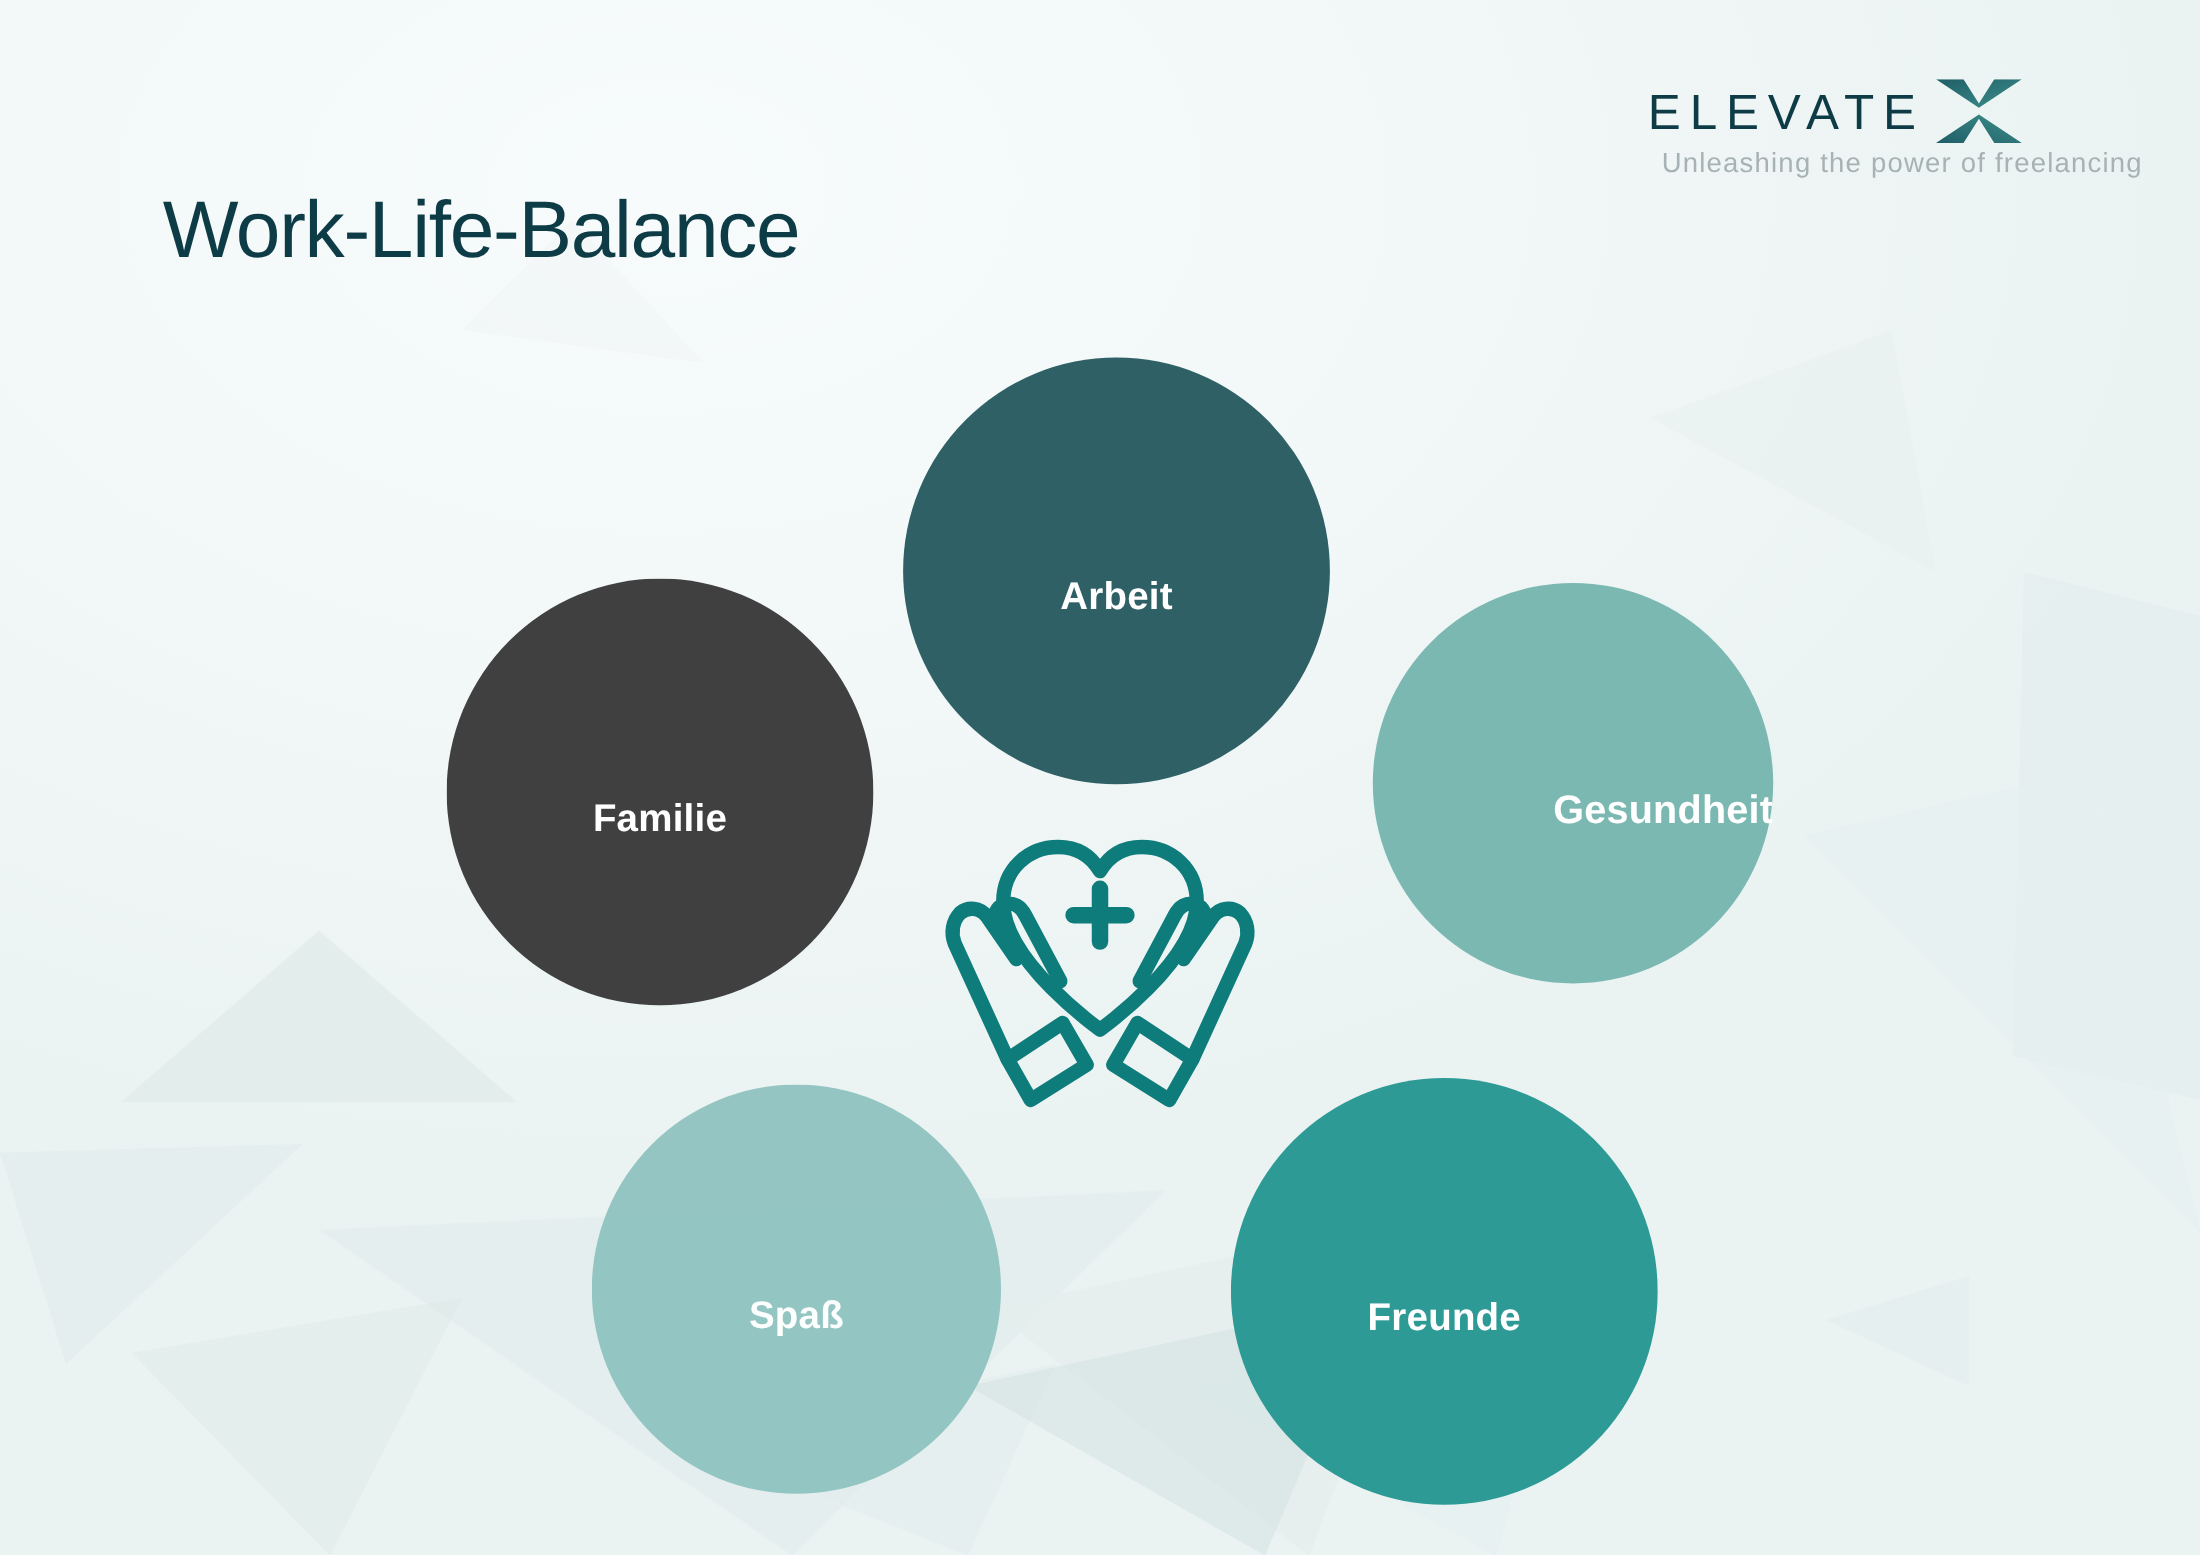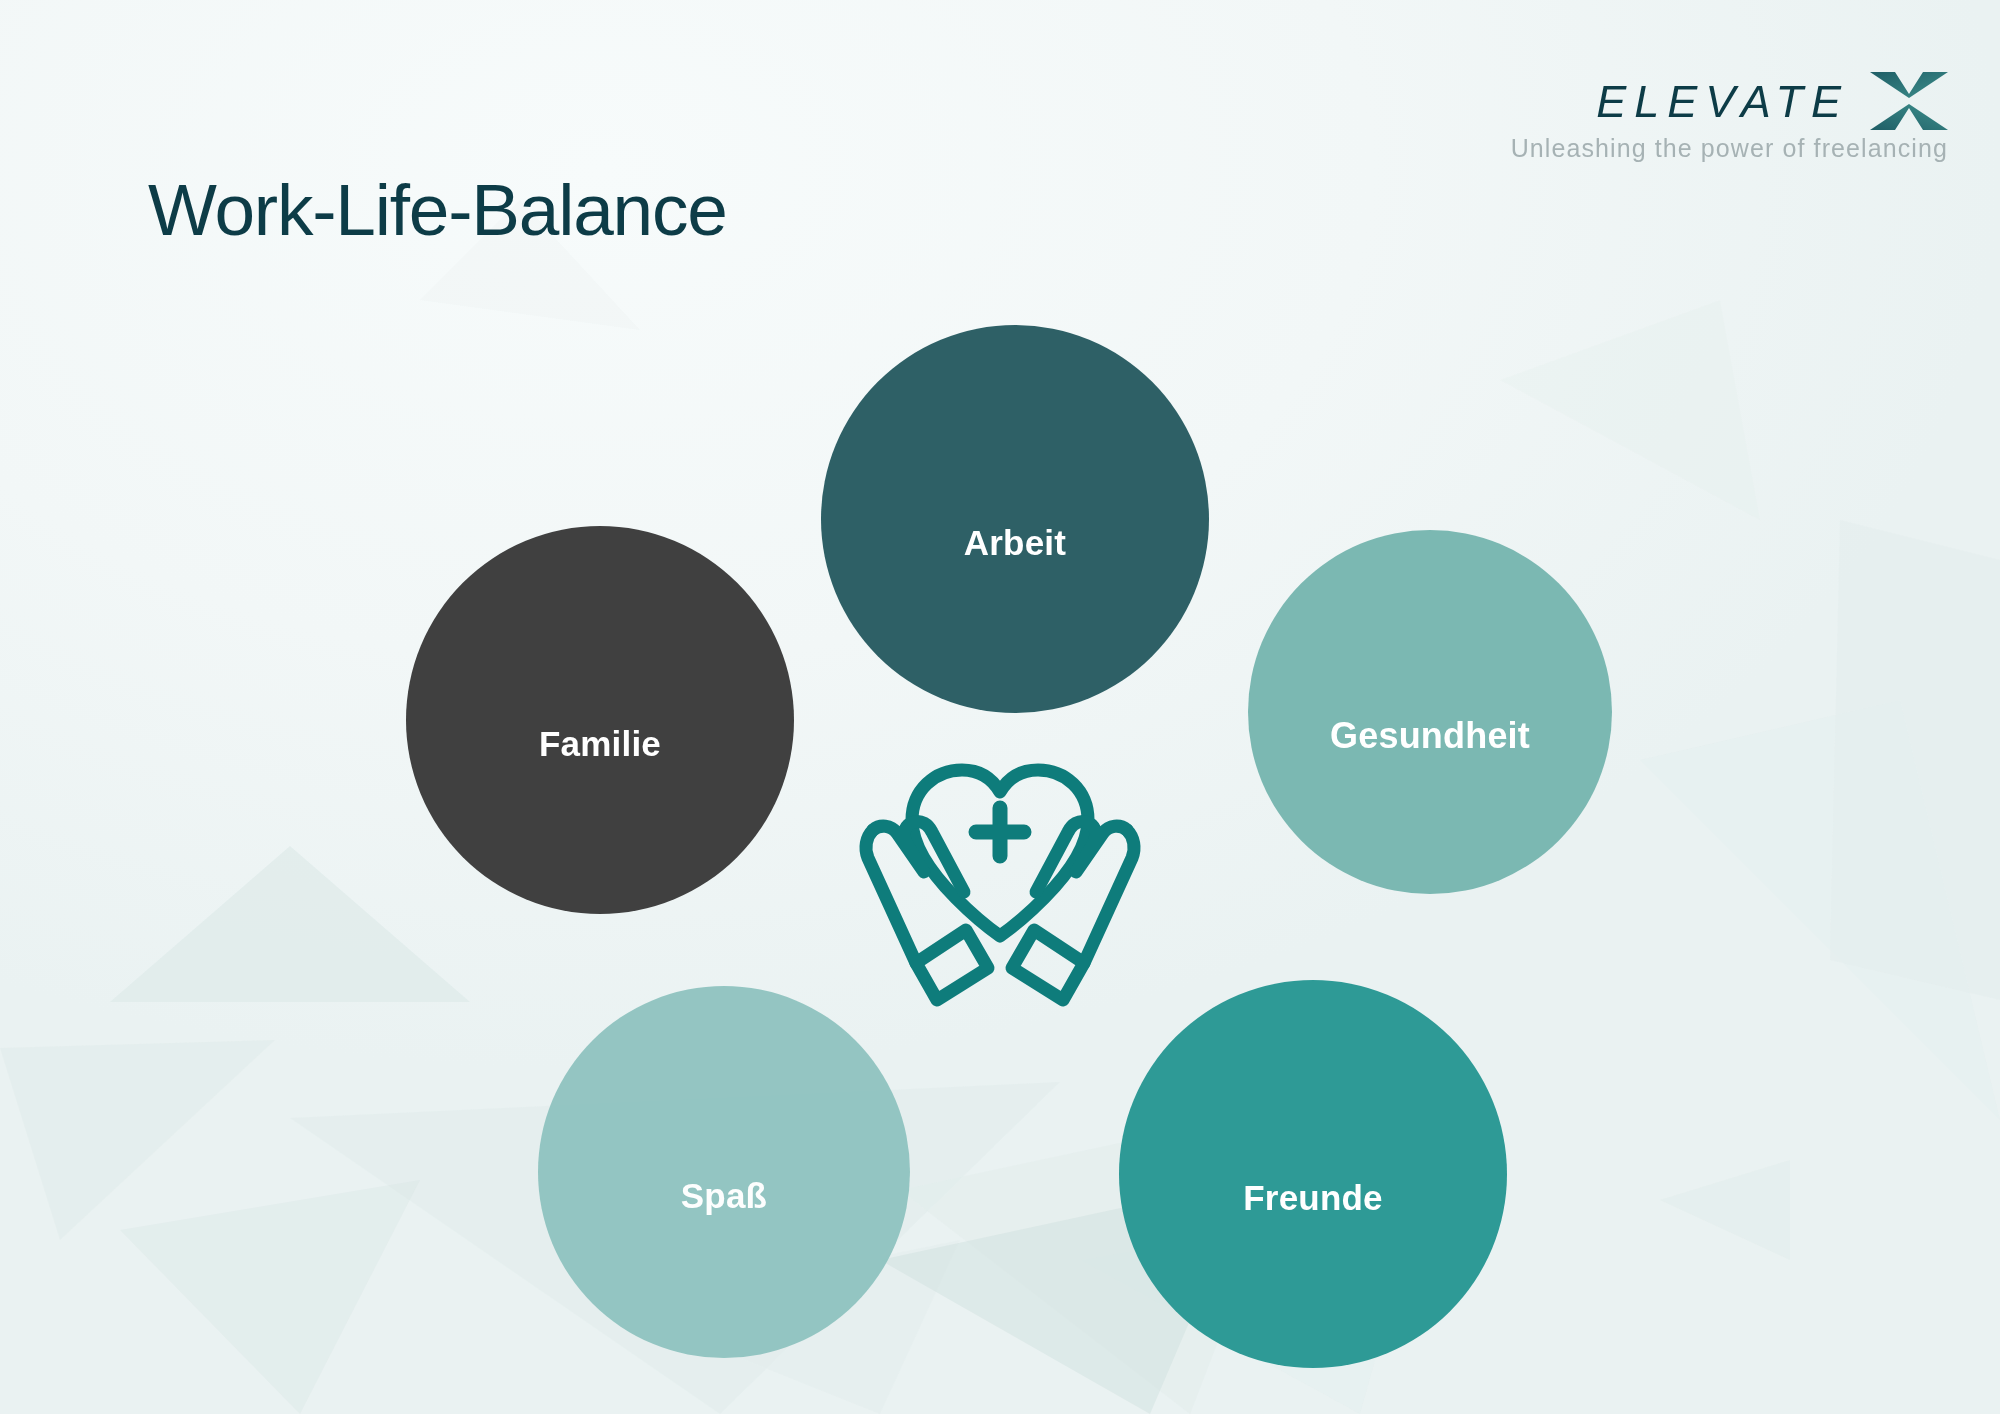--- a/index.html
+++ b/index.html
@@ -50,24 +50,23 @@
     position: absolute;
     right: 52px;
     top: 72px;
     z-index: 6;
     text-align: right;
     width: 560px;
   }
   #brand-wordmark-row {
     display: flex;
     align-items: center;
-    justify-content: flex-end;
-    gap: 21px;
+    justify-content: center;
+    gap: 10px;
     height: 58px;
-    font-style: italic;
   }
   #brand-wordmark {
     font-size: 45px;
     font-weight: 400;
     letter-spacing: 8px;
     color: #0d3c47;
     line-height: 1;
     font-family: "Liberation Sans", sans-serif;
   }
   #brand-x {
@@ -162,21 +161,21 @@
     <div id="brand-tagline" style="color: rgb(166, 178, 180);">Unleashing the power of freelancing</div>
   </div>
 
   <div id="nodes-layer">
       <div class="node-circle" style="left: 821px; top: 325px; width: 388px; height: 388px; background: rgb(46, 96, 102); opacity: 1;">
         <span class="node-label">Arbeit</span>
       </div>
       <div class="node-circle" style="left: 406px; top: 526px; width: 388px; height: 388px; background: #404040; opacity: 1;">
         <span class="node-label">Familie</span>
       </div>
-      <div class="node-circle" style="left: 1248px; top: 530px; width: 364px; height: 364px; background: rgb(123, 184, 178); opacity: 1;">
+      <div class="node-circle" style="left: 1248px; top: 530px; width: 364px; height: 364px; background: rgb(123, 184, 178); opacity: 1; justify-content: flex-end;">
         <span class="node-label big">Gesundheit</span>
       </div>
       <div class="node-circle" style="left: 538px; top: 986px; width: 372px; height: 372px; background: rgb(140, 194, 190); opacity: 0.92;">
         <span class="node-label">Spaß</span>
       </div>
       <div class="node-circle" style="left: 1119px; top: 980px; width: 388px; height: 388px; background: rgb(46, 154, 150); opacity: 1;">
         <span class="node-label">Freunde</span>
       </div>
     </div>
 

